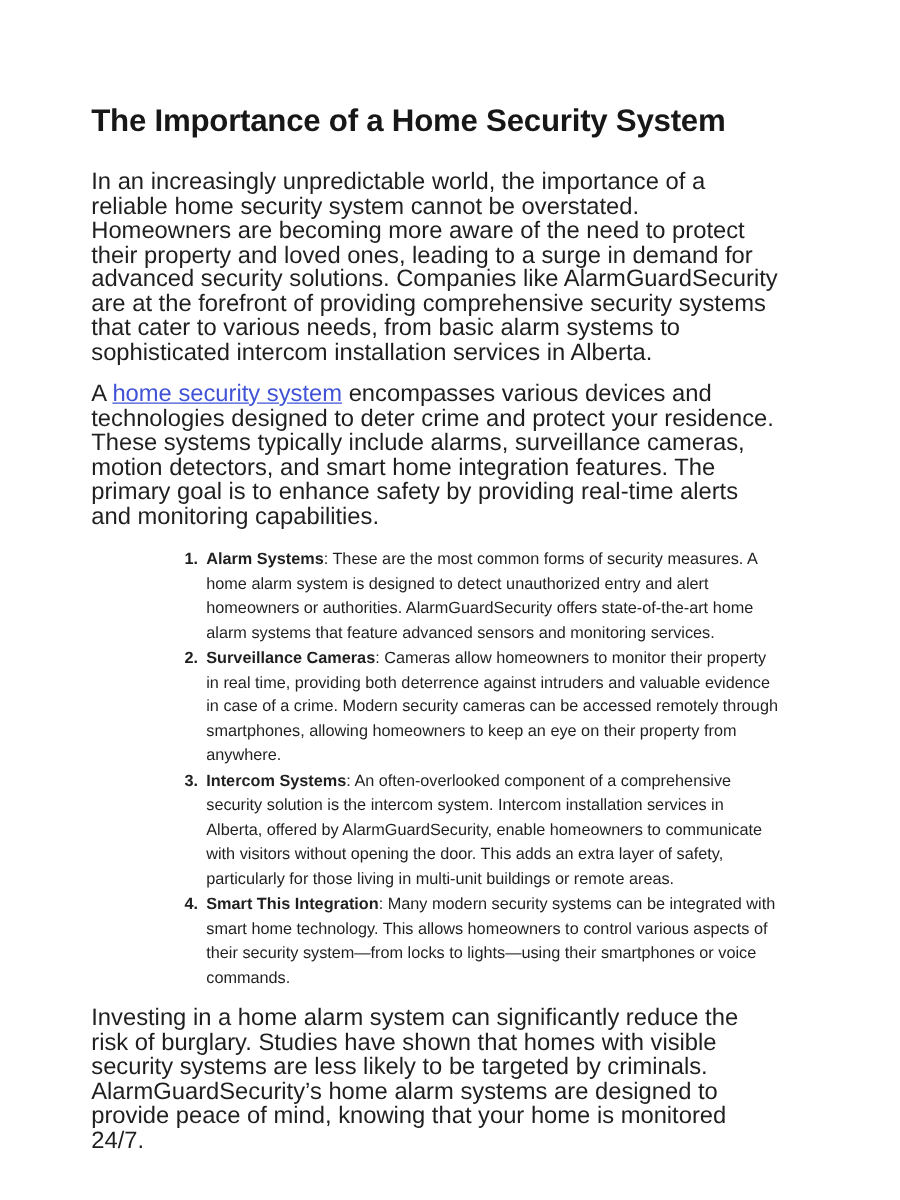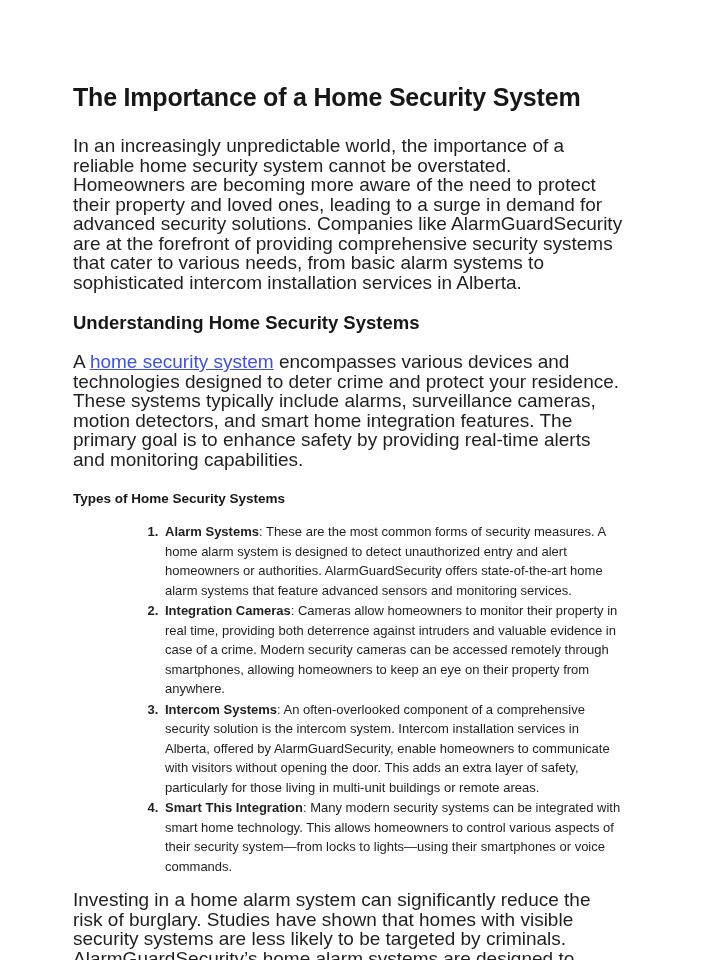--- a/index.html
+++ b/index.html
@@ -73,29 +73,27 @@
 </head>
 <body>
 
 <div class="page">
   <div class="content">
 
     <h1 class="doc-title">The Importance of a Home Security System</h1>
 
     <p class="doc-para">In an increasingly unpredictable world, the importance of a reliable home security system cannot be overstated. Homeowners are becoming more aware of the need to protect their property and loved ones, leading to a surge in demand for advanced security solutions. Companies like AlarmGuardSecurity are at the forefront of providing comprehensive security systems that cater to various needs, from basic alarm systems to sophisticated intercom installation services in Alberta.</p>
 
-    <h2 class="doc-h2">Understanding Home Security Systems</h2>
 
     <p class="doc-para"><span>A </span><a class="doc-link" href="#">home security system</a><span> encompasses various devices and technologies designed to deter crime and protect your residence. These systems typically include alarms, surveillance cameras, motion detectors, and smart home integration features. The primary goal is to enhance safety by providing real-time alerts and monitoring capabilities.</span></p>
 
-    <h3 class="doc-h3">Types of Home Security Systems</h3>
 
     <ol class="doc-list">
       <li><span class="term">Alarm Systems</span><span>: These are the most common forms of security measures. A home alarm system is designed to detect unauthorized entry and alert homeowners or authorities. AlarmGuardSecurity offers state-of-the-art home alarm systems that feature advanced sensors and monitoring services.</span></li>
-      <li><span class="term">Integration Cameras</span><span>: Cameras allow homeowners to monitor their property in real time, providing both deterrence against intruders and valuable evidence in case of a crime. Modern security cameras can be accessed remotely through smartphones, allowing homeowners to keep an eye on their property from anywhere.</span></li>
+      <li><span class="term">Surveillance Cameras</span><span>: Cameras allow homeowners to monitor their property in real time, providing both deterrence against intruders and valuable evidence in case of a crime. Modern security cameras can be accessed remotely through smartphones, allowing homeowners to keep an eye on their property from anywhere.</span></li>
       <li><span class="term">Intercom Systems</span><span>: An often-overlooked component of a comprehensive security solution is the intercom system. Intercom installation services in Alberta, offered by AlarmGuardSecurity, enable homeowners to communicate with visitors without opening the door. This adds an extra layer of safety, particularly for those living in multi-unit buildings or remote areas.</span></li>
       <li><span class="term">Smart This Integration</span><span>: Many modern security systems can be integrated with smart home technology. This allows homeowners to control various aspects of their security system—from locks to lights—using their smartphones or voice commands.</span></li>
     </ol>
 
 
     <p class="doc-para">Investing in a home alarm system can significantly reduce the risk of burglary. Studies have shown that homes with visible security systems are less likely to be targeted by criminals. AlarmGuardSecurity’s home alarm systems are designed to provide peace of mind, knowing that your home is monitored 24/7.</p>
 
   </div>
 </div>
 

